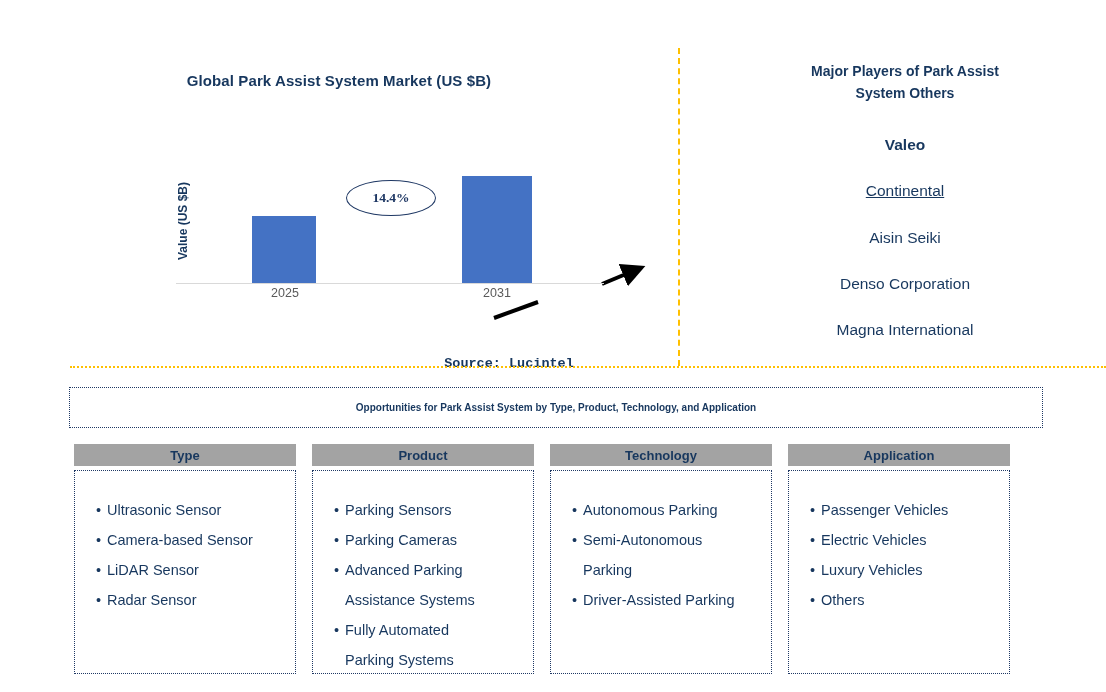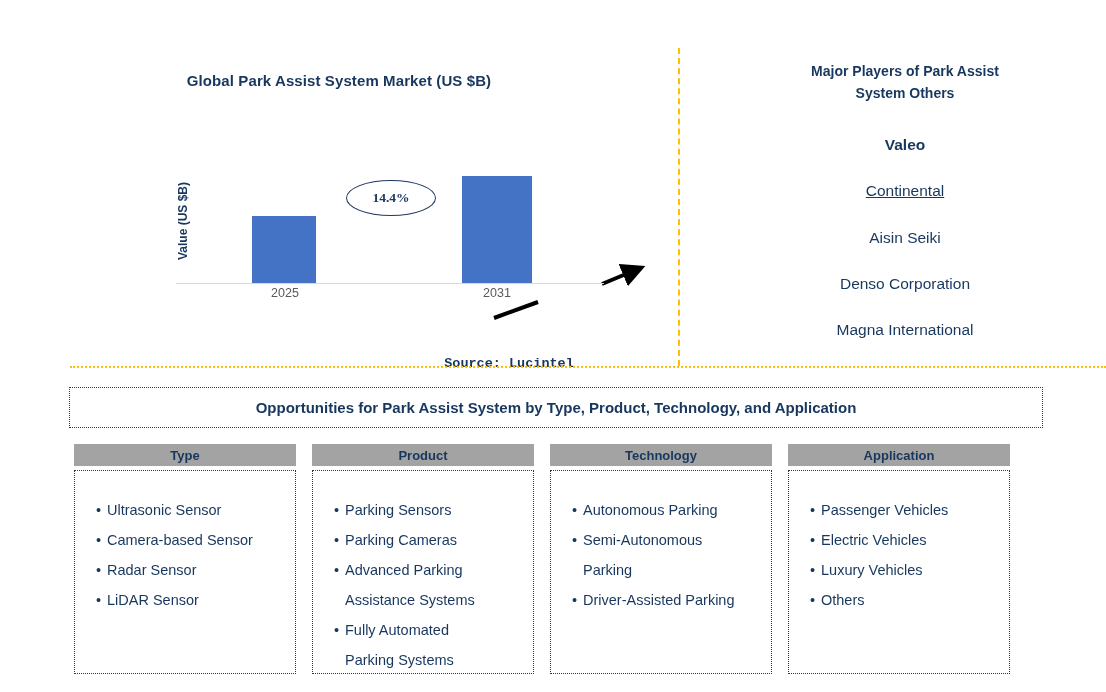--- a/index.html
+++ b/index.html
@@ -199,21 +199,21 @@
     top: 387px;
     width: 974px;
     height: 41px;
     border: 1px dotted #1F3864;
     display: flex;
     align-items: center;
     justify-content: center;
     box-sizing: border-box;
   }
   #opportunities-banner-text {
-    font-size: 15px;
+    font-size: 10px;
     font-weight: bold;
     color: #17375E;
   }
 
   
   #columns {
     position: absolute;
     left: 74px;
     top: 444px;
     width: 944px;
@@ -327,22 +327,22 @@
 </div>
 
 <div id="columns">
 
   <div class="category-column" id="col-0">
     <div class="column-header">Type</div>
     <div class="column-body">
       <ul class="column-list">
         <li>Ultrasonic Sensor</li>
         <li>Camera-based Sensor</li>
+        <li>LiDAR Sensor</li>
         <li>Radar Sensor</li>
-        <li>LiDAR Sensor</li>
       </ul>
     </div>
   </div>
 
   <div class="category-column" id="col-1">
     <div class="column-header">Product</div>
     <div class="column-body">
       <ul class="column-list">
         <li>Parking Sensors</li>
         <li>Parking Cameras</li>

